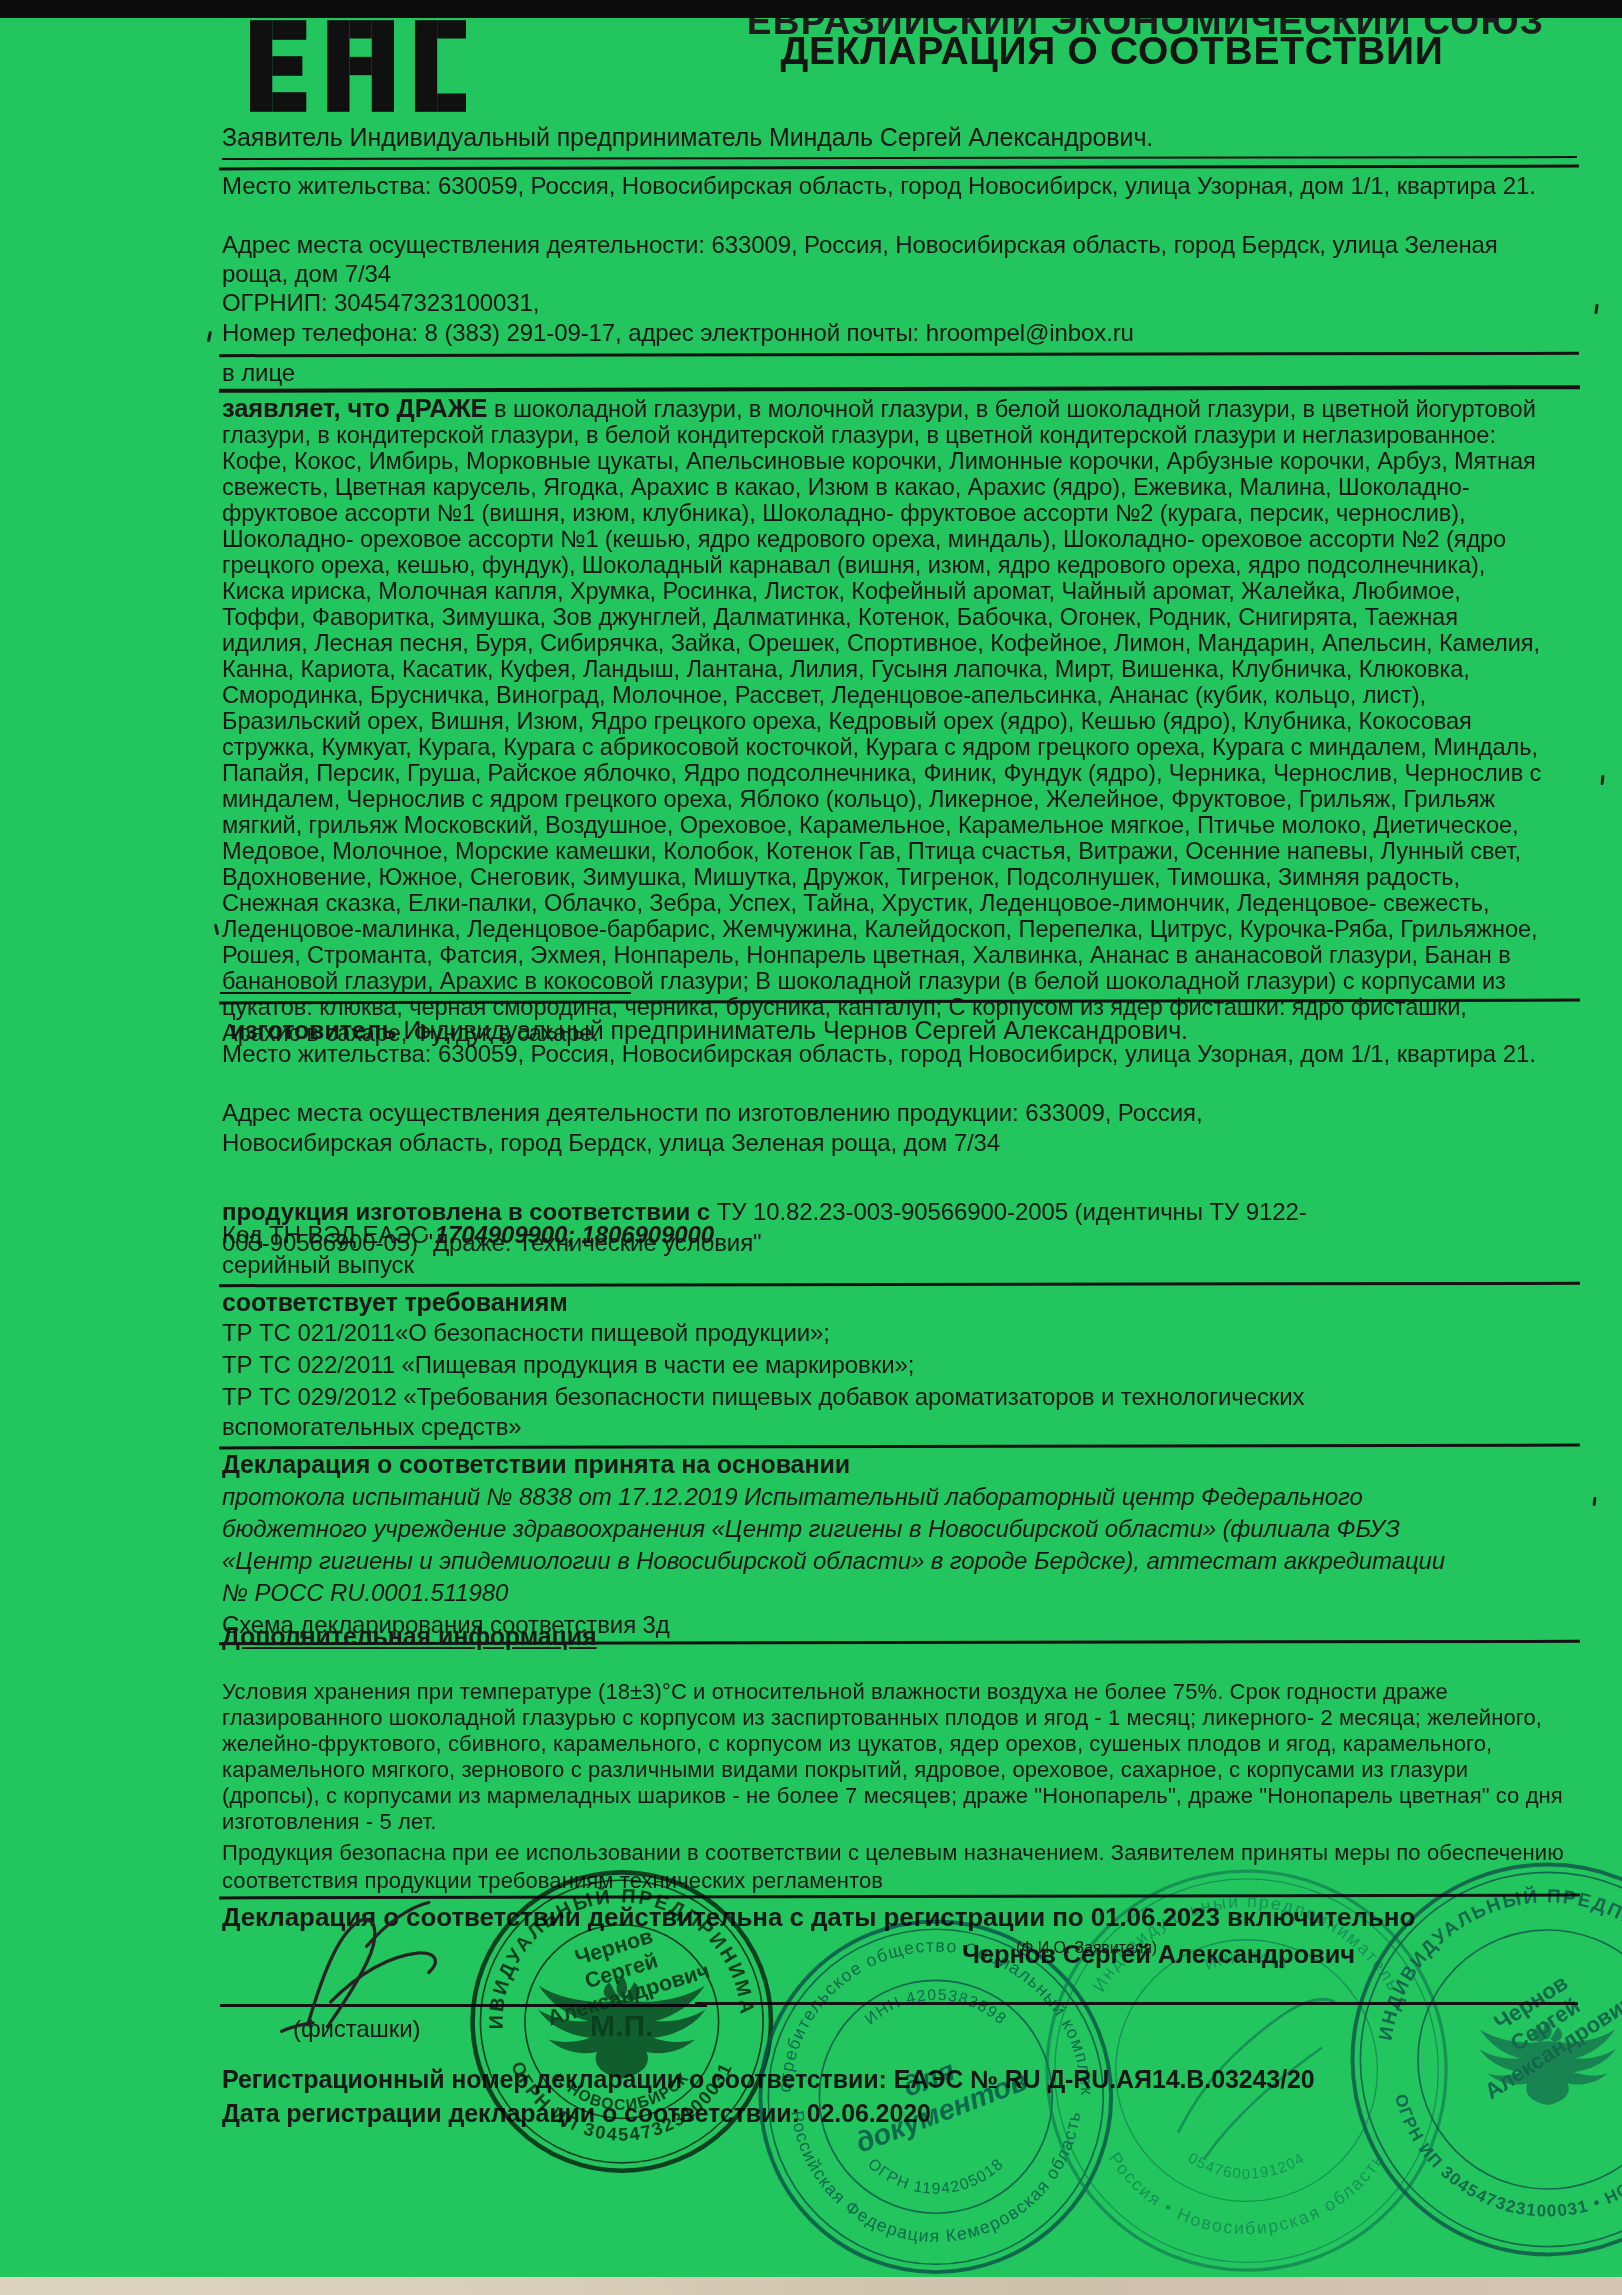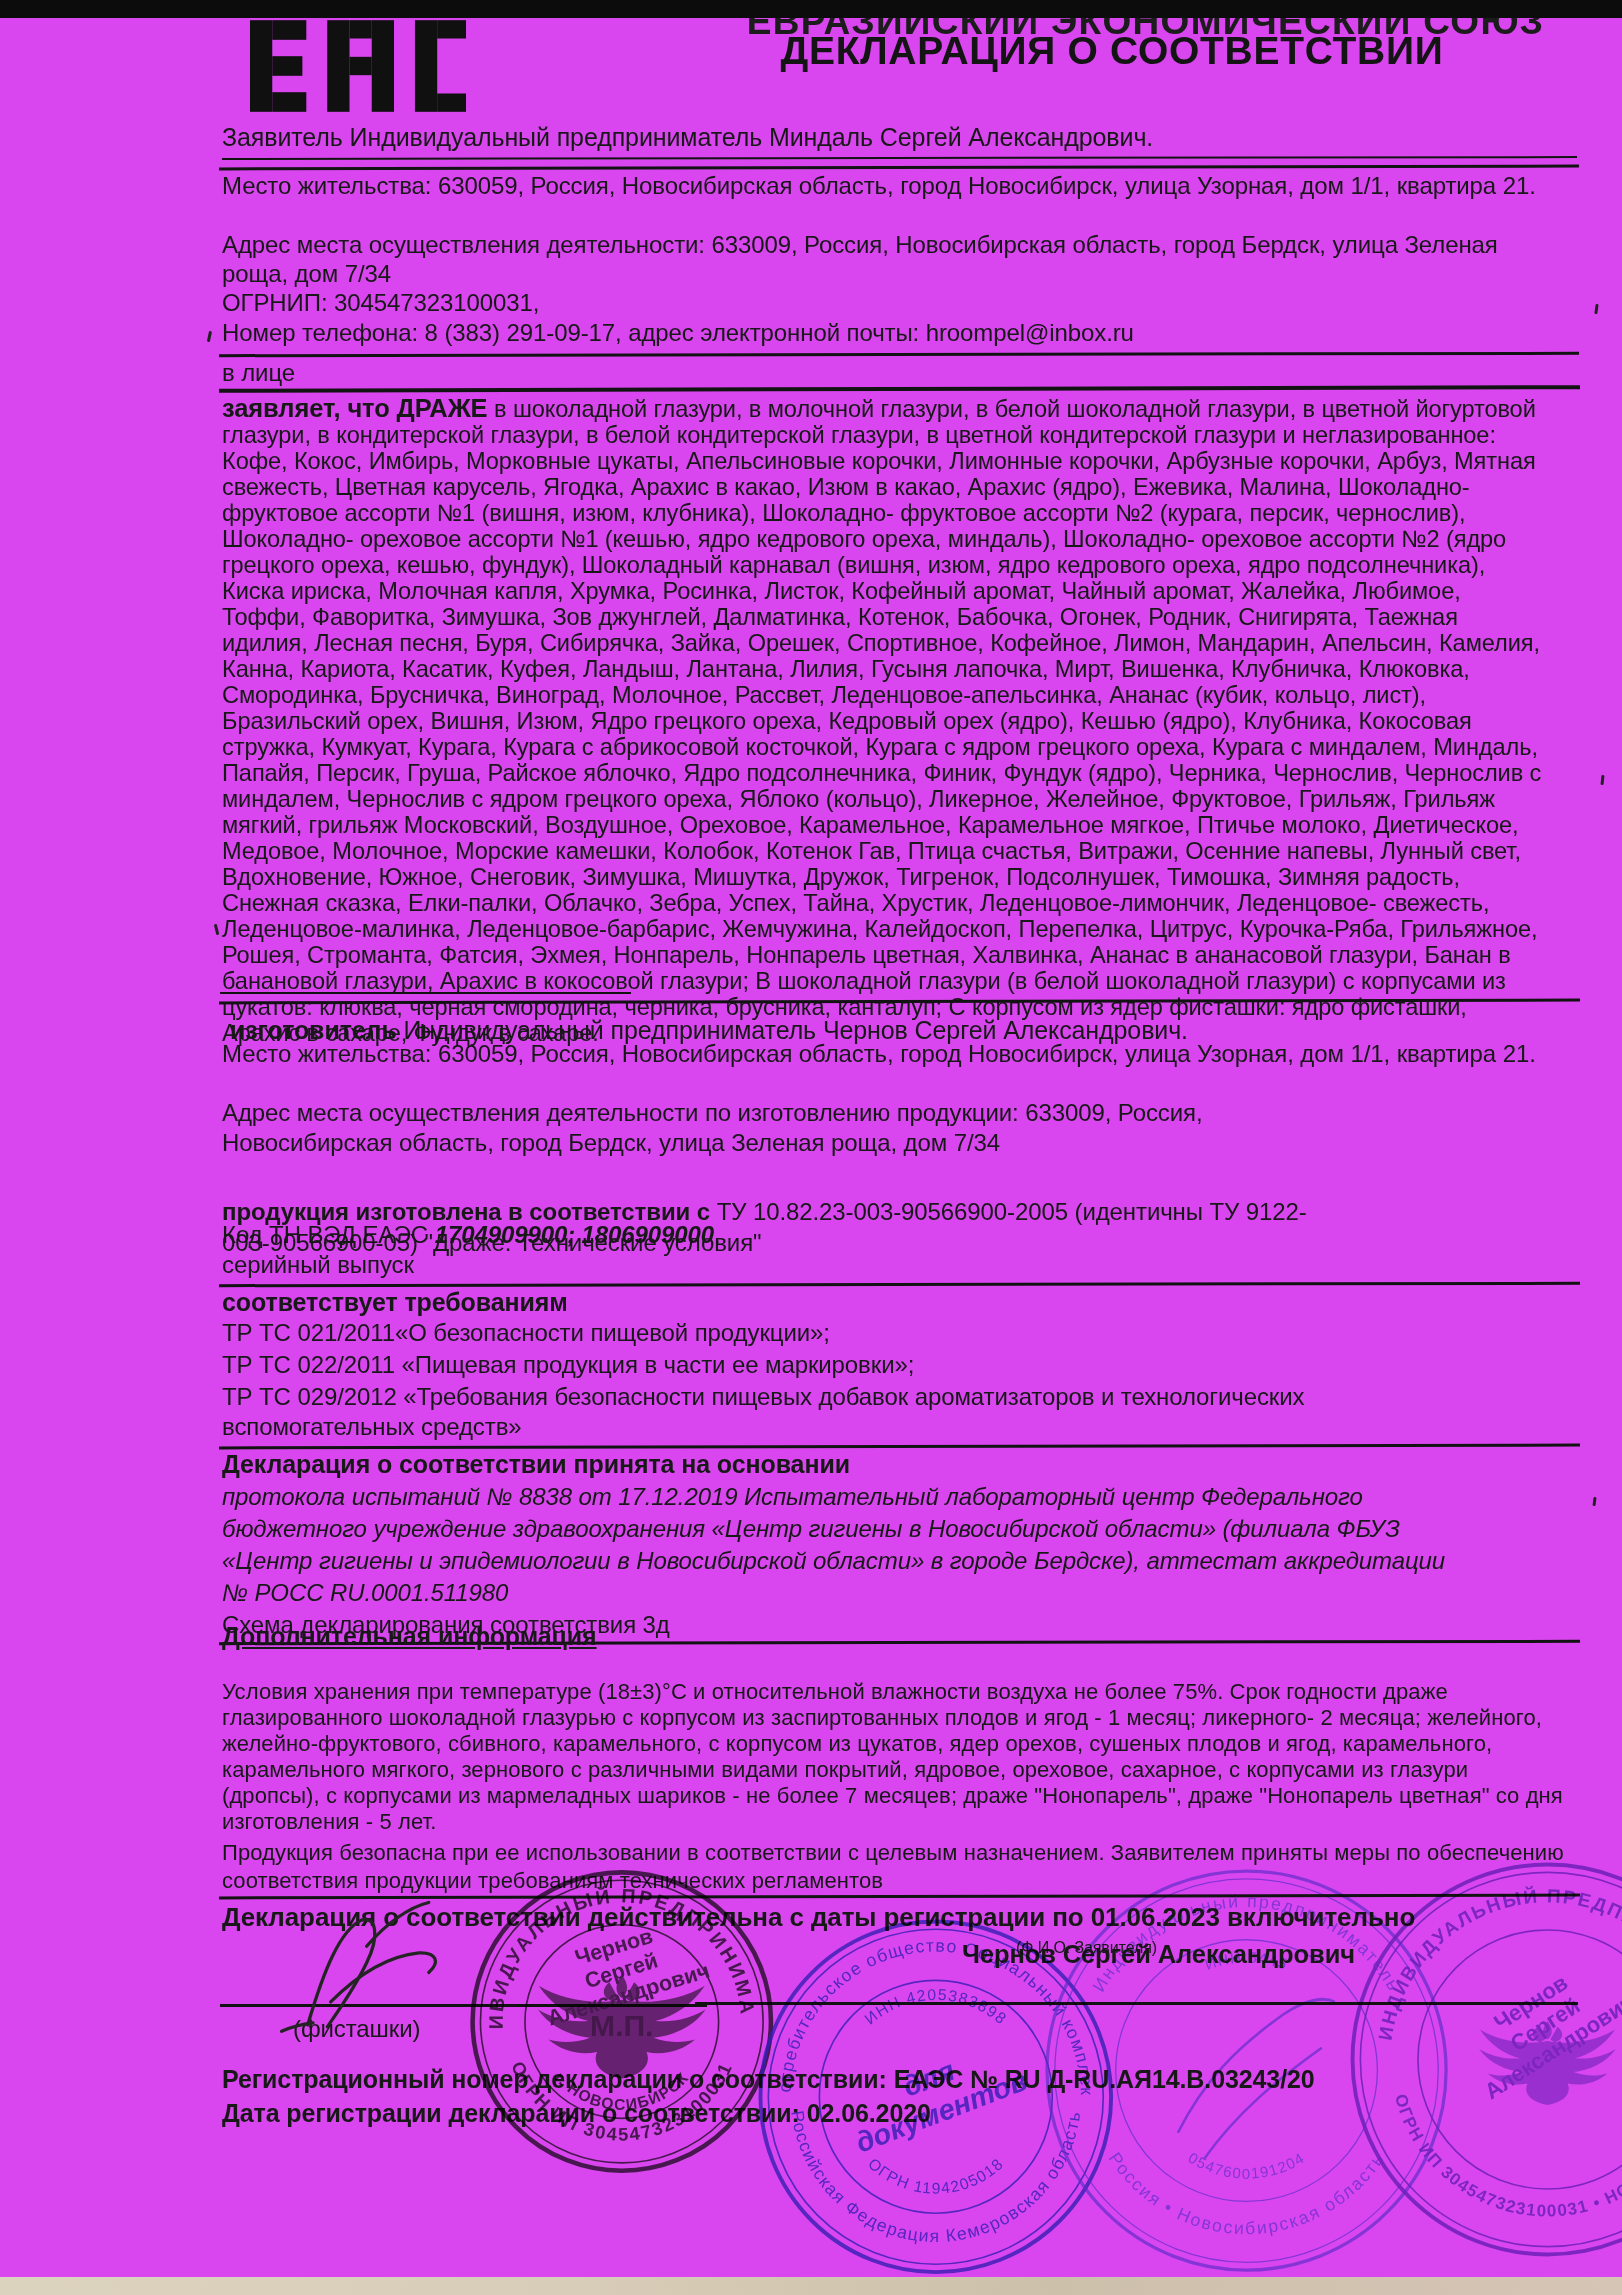--- a/index.html
+++ b/index.html
@@ -1,17 +1,17 @@
 <!DOCTYPE html>
 <html lang="ru" style="font-size:10.5px"><head>
 <meta charset="utf-8">
 <style>
   html,body{margin:0;padding:0;background:#9a9a9a;}
   .page{
-    position:relative;width:1623px;height:2295px;background:#d946ef;
+    position:relative;width:1623px;height:2295px;background:#22c55e;
     font-family:"Liberation Sans","DejaVu Sans",sans-serif;color:#181818;
     overflow:hidden;
   }
   .tb{position:absolute;left:222px;letter-spacing:-0.1px;}
   .b{font-weight:700;}
   .rule{position:absolute;background:#121212;}
   
   .topband{position:absolute;left:0;top:0;width:1623px;height:18.3px;background:#0c0c0c;z-index:5;}
   .union{position:absolute;left:681px;top:1.3px;width:929px;text-align:center;
     font-size:37px;font-weight:700;letter-spacing:1.3px;color:#1c1c1c;z-index:2;}

